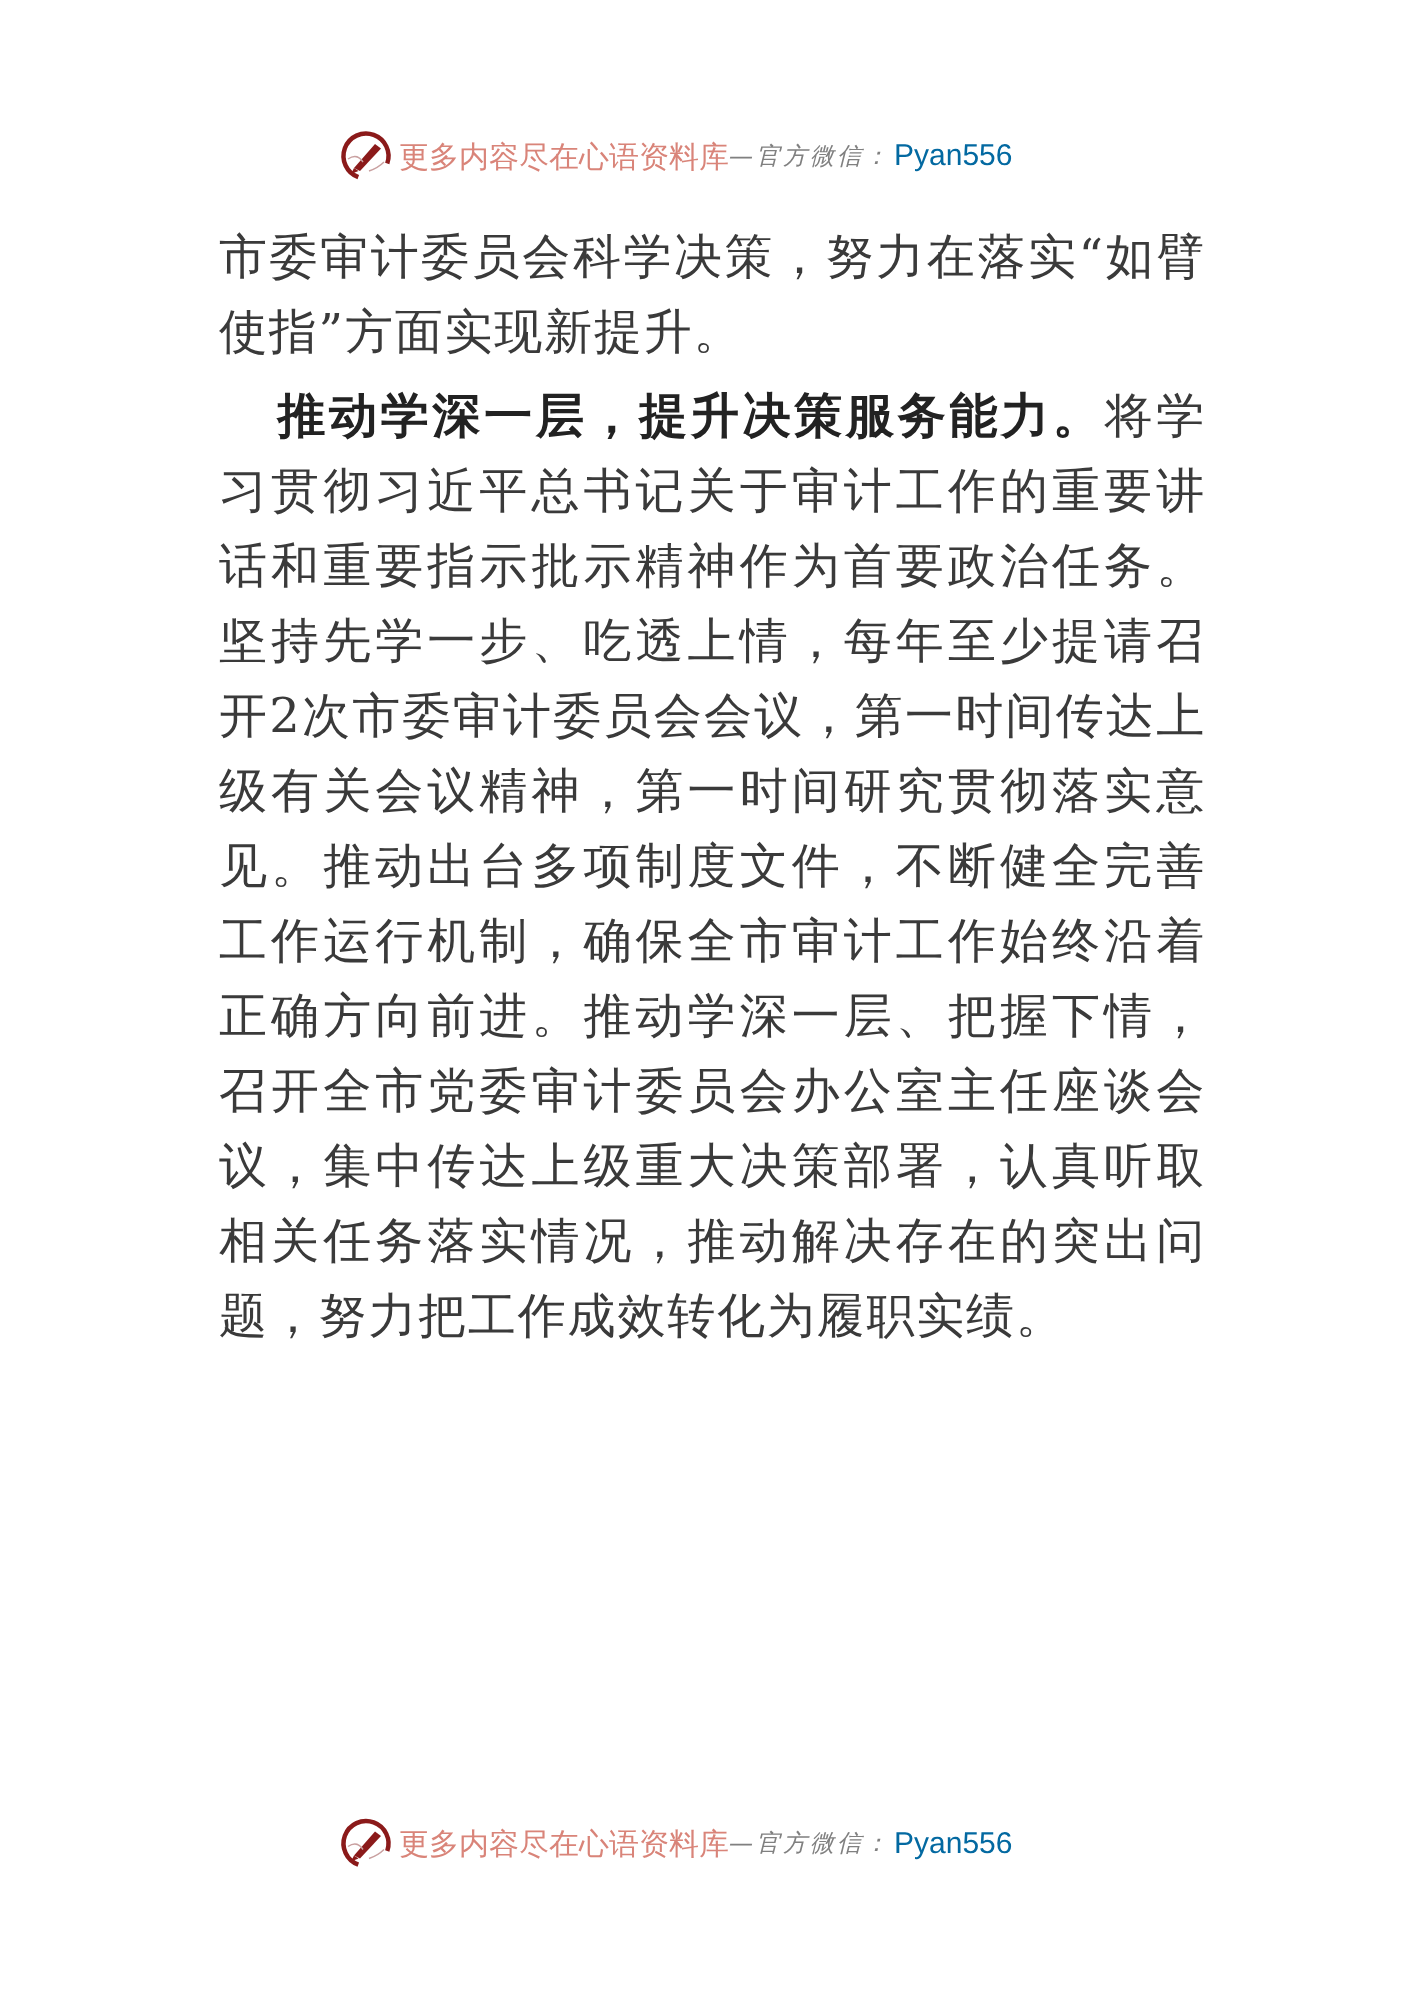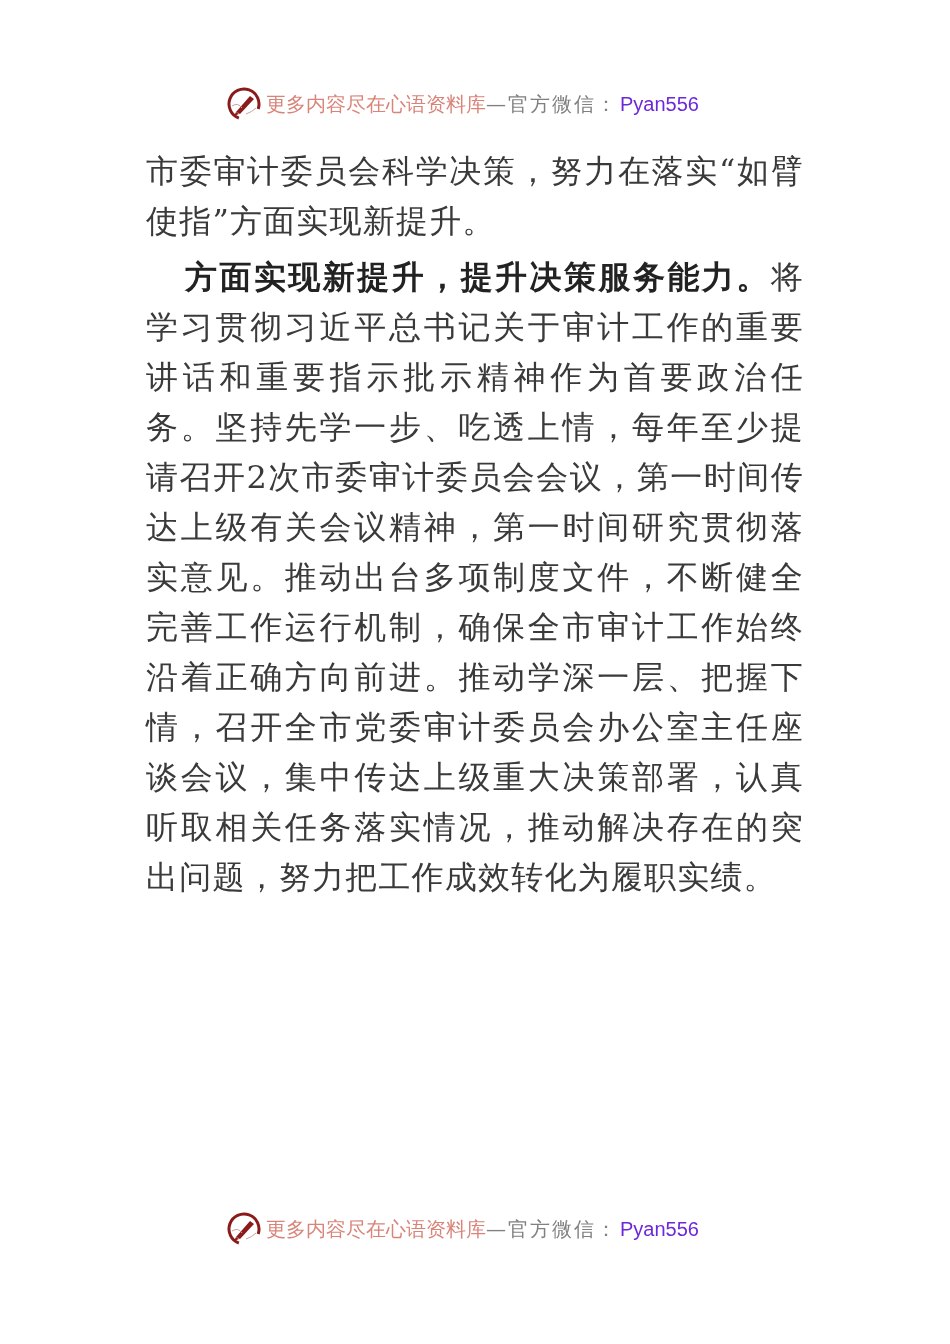--- a/index.html
+++ b/index.html
@@ -32,28 +32,29 @@
     }
     .banner .b-main {
       font-family: "DejaVu Serif", "Liberation Serif", serif;
       font-size: 20px;
       color: #d98479;
       letter-spacing: 0px;
       text-align: center;
     }
     .banner .b-sep {
       font-family: "DejaVu Serif", "Liberation Serif", serif;
-      font-size: 20px;
+      font-size: 16px;
       color: #808080;
       letter-spacing: 2px;
+      font-style: italic;
     }
     .banner .b-id {
       font-family: "Liberation Sans", "DejaVu Sans", sans-serif;
       font-size: 20px;
-      color: #6d28d9;
+      color: #0369a1;
       margin-left: 2px;
     }
     .content {
       position: absolute;
       left: 146px;
       top: 146px;
       width: 658px;
       color: #3a3a3a;
       font-size: 32px;
       line-height: 50px;
@@ -84,21 +85,21 @@
   <span class="b-main">更多内容尽在心语资料库</span>
   <span class="b-sep">—官方微信：</span>
   <span class="b-id">Pyan556</span>
 </div>
 
 <div class="content">
   <p class="para">
     <span class="lead"></span><span>市委审计委员会科学决策，努力在落实“如臂使指”方面实现新提升。</span>
   </p>
   <p class="para indent">
-    <span class="lead">方面实现新提升，提升决策服务能力。</span><span>将学习贯彻习近平总书记关于审计工作的重要讲话和重要指示批示精神作为首要政治任务。坚持先学一步、吃透上情，每年至少提请召开2次市委审计委员会会议，第一时间传达上级有关会议精神，第一时间研究贯彻落实意见。推动出台多项制度文件，不断健全完善工作运行机制，确保全市审计工作始终沿着正确方向前进。推动学深一层、把握下情，召开全市党委审计委员会办公室主任座谈会议，集中传达上级重大决策部署，认真听取相关任务落实情况，推动解决存在的突出问题，努力把工作成效转化为履职实绩。</span>
+    <span class="lead">推动学深一层，提升决策服务能力。</span><span>将学习贯彻习近平总书记关于审计工作的重要讲话和重要指示批示精神作为首要政治任务。坚持先学一步、吃透上情，每年至少提请召开2次市委审计委员会会议，第一时间传达上级有关会议精神，第一时间研究贯彻落实意见。推动出台多项制度文件，不断健全完善工作运行机制，确保全市审计工作始终沿着正确方向前进。推动学深一层、把握下情，召开全市党委审计委员会办公室主任座谈会议，集中传达上级重大决策部署，认真听取相关任务落实情况，推动解决存在的突出问题，努力把工作成效转化为履职实绩。</span>
   </p>
 </div>
 
 <div class="banner bottom">
   <svg class="logo" viewBox="0 0 36 36">
     <circle cx="18" cy="18" r="15" fill="none" stroke="#8b1a1a" stroke-width="3" stroke-dasharray="70 25" transform="rotate(110 18 18)"></circle>
     <path d="M10 26 L24 10 L28 13 L14 28 Z" fill="#8b1a1a"></path>
     <path d="M10 26 L8 30 L13 28 Z" fill="#8b1a1a"></path>
     <path d="M6 20 Q12 16 16 22" fill="none" stroke="#c9a0a0" stroke-width="1"></path>
     <path d="M20 28 Q26 26 30 22" fill="none" stroke="#c9a0a0" stroke-width="1"></path>

